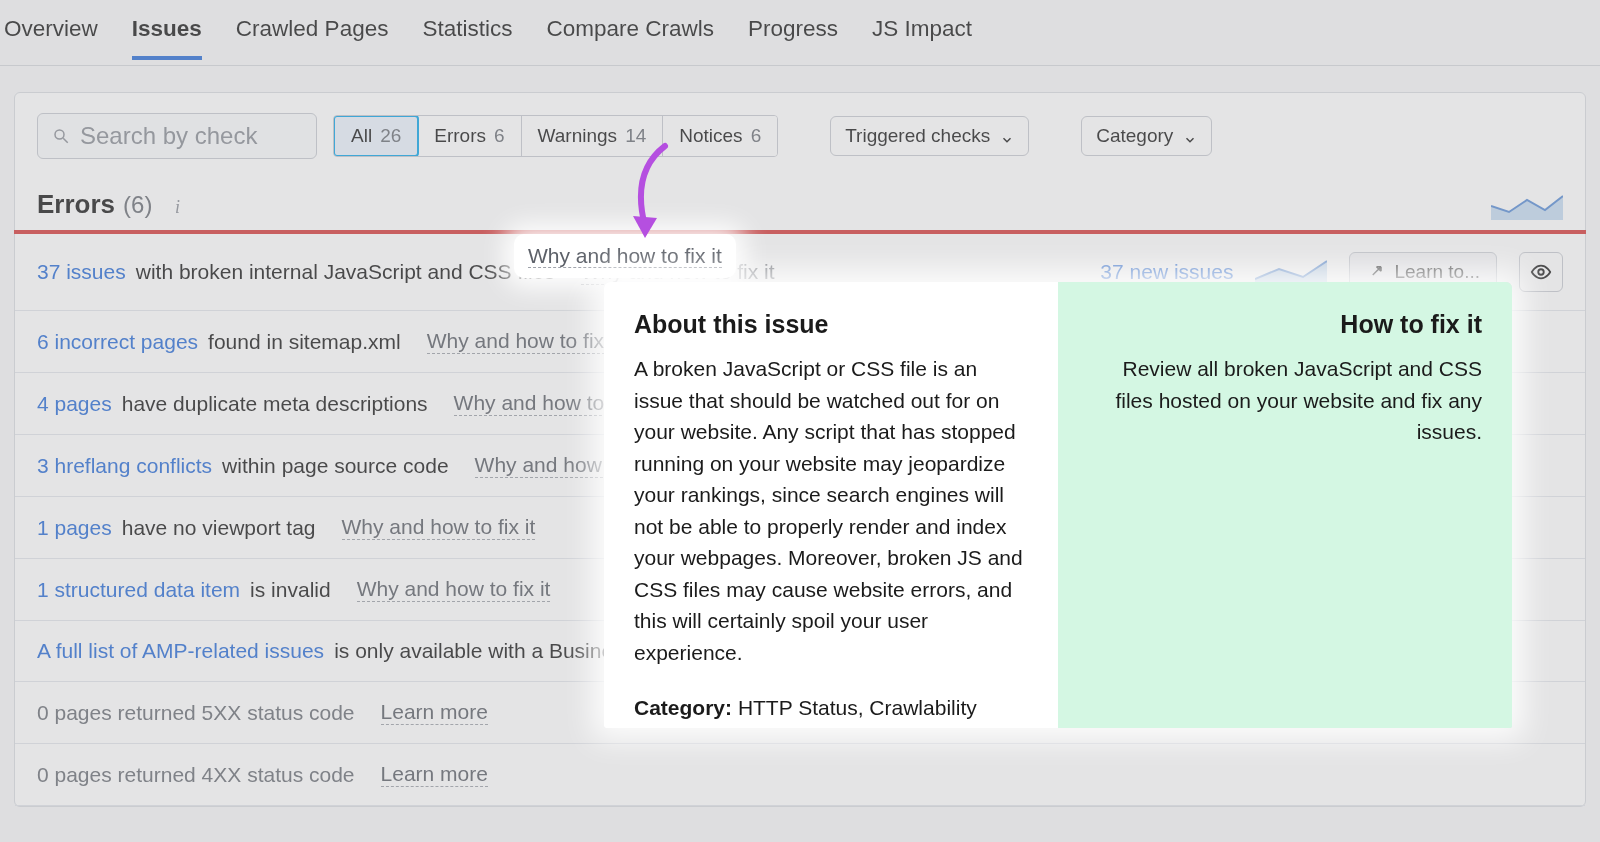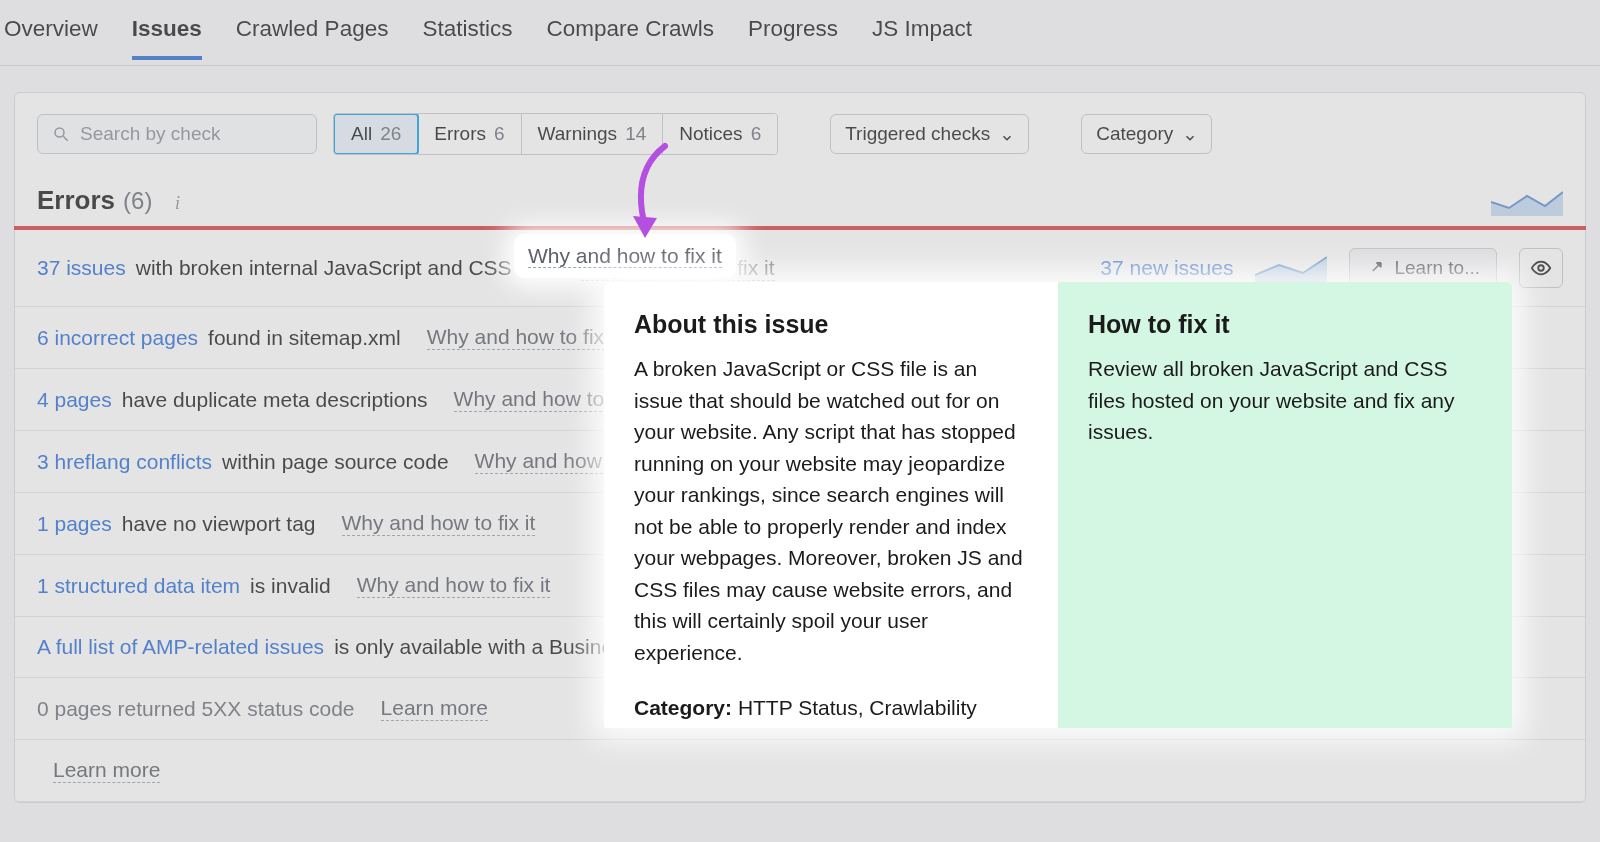--- a/index.html
+++ b/index.html
@@ -61,21 +61,21 @@
   .search {
     display: flex; align-items: center;
     border: 1px solid #c7cad1;
     border-radius: 6px;
     padding: 8px 14px;
     width: 280px;
     background: #fafbfc;
     color: #888;
   }
   .search svg { width: 18px; height: 18px; margin-right: 10px; }
-  .search span { font-size: 19px; color: #8b8f97; }
+  .search span { font-size: 24px; color: #8b8f97; }
 
   .seg {
     display: flex;
     border: 1px solid #c7cad1;
     border-radius: 4px;
     overflow: hidden;
   }
   .seg .seg-btn {
     padding: 8px 16px;
     font-size: 19px;
@@ -197,20 +197,21 @@
   }
   .popup .colA {
     flex: 1;
     background: #fff;
     padding: 28px 30px 24px 30px;
   }
   .popup .colB {
     flex: 1;
     background: #d4f7e3;
     padding: 28px 30px;
+    text-align: right;
   }
   .popup h3 { font-size: 25px; font-weight: 800; margin-bottom: 14px; }
   .popup p { font-size: 21px; line-height: 1.5; color: #1b1b1b; }
   .popup .cat { margin-top: 24px; font-size: 21px; }
   .popup .cat b { font-weight: 800; }
 </style>
 </head>
 <body>
 
 <div class="tabs">
@@ -347,20 +348,21 @@
       <span class="link">A full list of AMP-related issues</span>
       <span>is only available with a Business subscription</span>
     </div>
 
     <div class="row">
       <span class="grey">0 pages returned 5XX status code</span>
       <span class="muted-link">Learn more</span>
     </div>
 
     <div class="row">
+      <span class="grey">0 pages returned 4XX status code</span>
       <span class="muted-link">Learn more</span>
     </div>
 
   </div>
 </div>
 
 <div class="dim"></div>
 
 <div class="hl hl-why">
   <span>Why and how to fix it</span>

